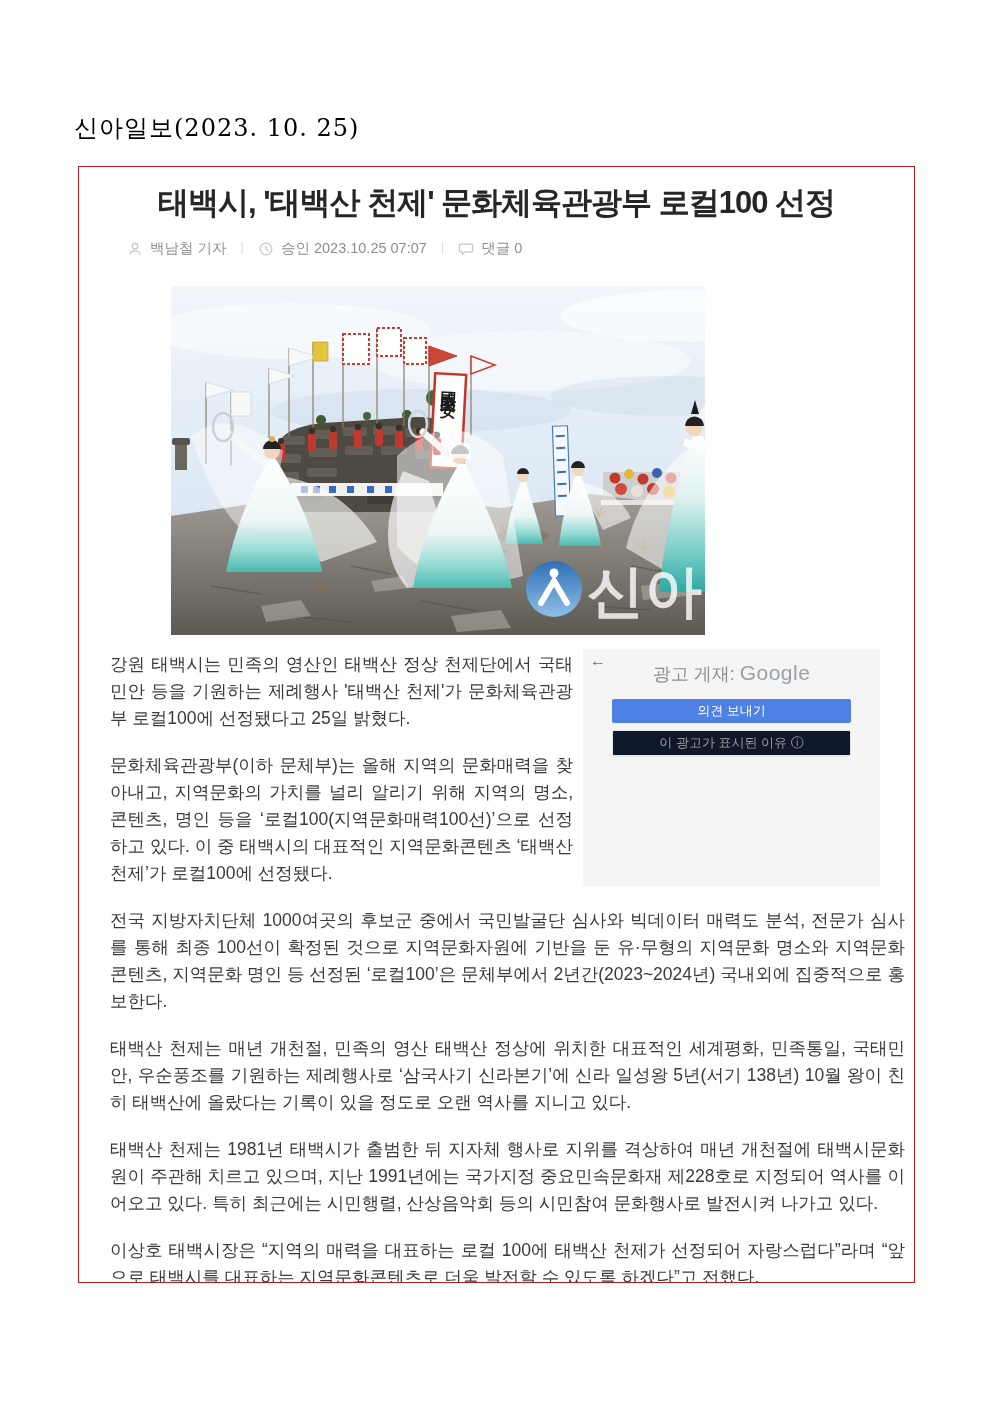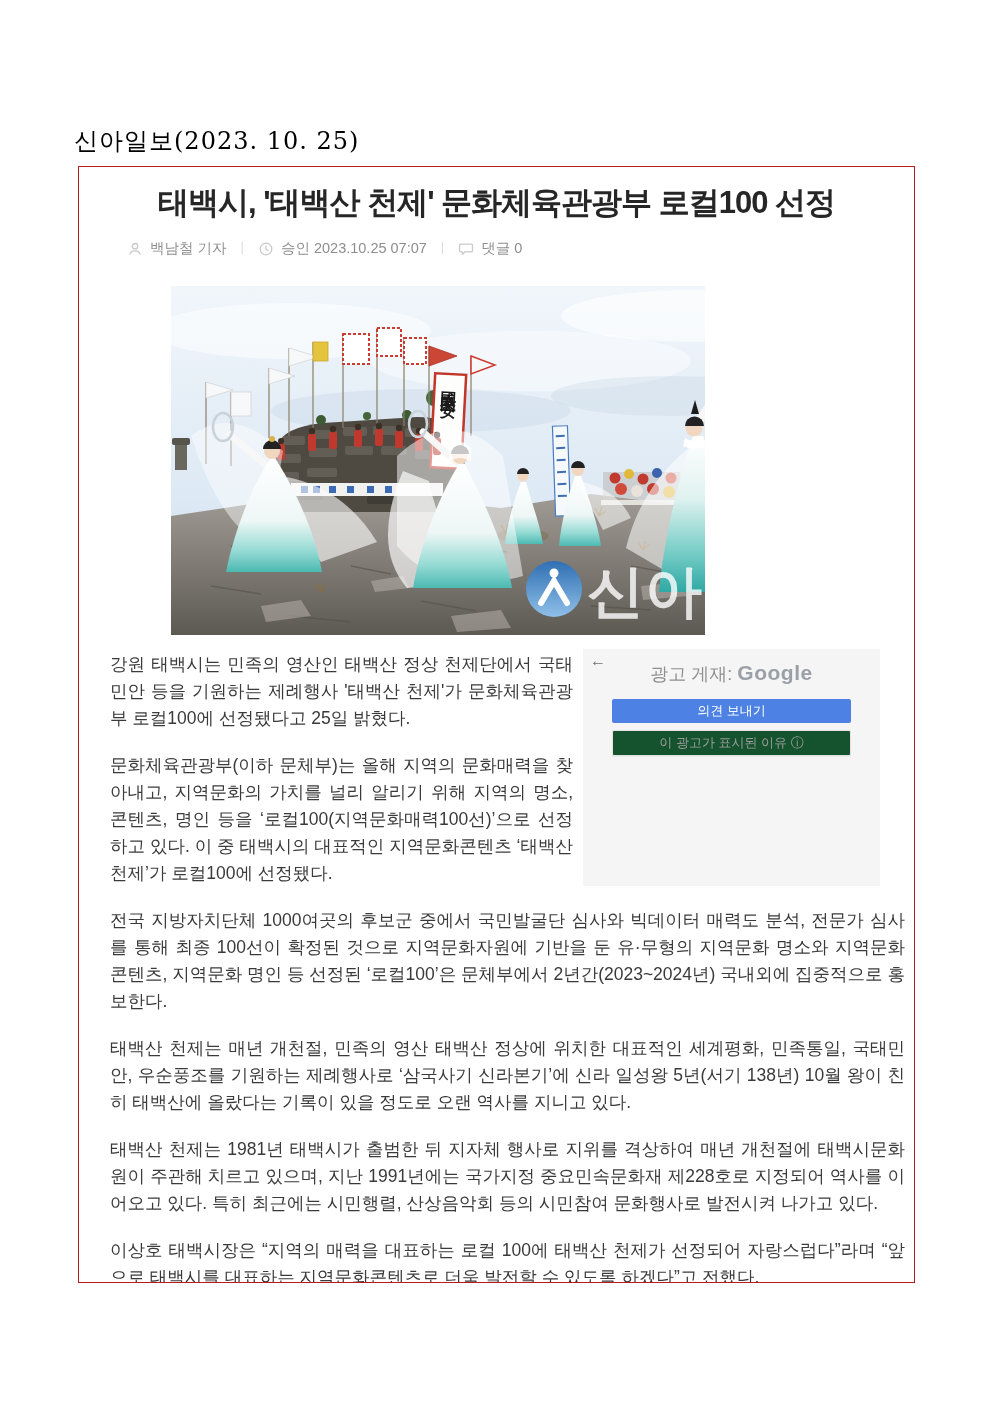--- a/index.html
+++ b/index.html
@@ -2,21 +2,21 @@
 <html><head>
 <meta charset="utf-8">
 <style>
   * { margin:0; padding:0; box-sizing:border-box; }
   html,body { background:#ffffff; }
   body {
     width:992px; height:1403px; position:relative;
     font-family:"Liberation Sans", sans-serif; color:#333;
   }
   .source-line {
-    position:absolute; left:74px; top:125px;
+    position:absolute; left:74px; top:112px;
     font-family:"DejaVu Serif","Liberation Serif",serif;
     font-size:24px; color:#000; letter-spacing:1px;
   }
   .article-box {
     position:absolute; left:78px; top:166px; width:837px; height:1117px;
     border:1px solid #b91c1c; background:#fff; overflow:hidden;
   }
   .article-title {
     margin-top:16px; text-align:center;
     font-size:31px; font-weight:700; color:#262626; letter-spacing:-1px;
@@ -45,31 +45,31 @@
     font-family:"Liberation Sans", sans-serif;
   }
   .ad-back {
     position:absolute; left:7px; top:2px; font-size:16px; color:#6f6f6f;
     cursor:pointer; line-height:20px;
   }
   .ad-header {
     padding-top:10px; text-align:center; color:#8f8f8f; font-size:18px;
   }
   .ad-header .google {
-    color:#9aa0a6; font-size:21px; font-weight:700; letter-spacing:0.5px;
+    color:#9aa0a6; font-size:21px; font-weight:400; letter-spacing:0.5px;
   }
   .ad-btn {
     display:block; width:239px; margin:0 auto 7px auto; height:24px;
     border:none; border-radius:2px; font-size:13px; cursor:pointer;
     font-family:"Liberation Sans", sans-serif;
   }
   .ad-btn.blue { background:#4d82e4; color:#ffffff; }
   .ad-btn.blue:first-of-type { margin-top:11px; }
   .ad-btn.white {
-    background:#14532d; color:#9e9e9e; border:1px solid #e3e3e3;
+    background:#0f172a; color:#9e9e9e; border:1px solid #e3e3e3;
     height:26px; margin-top:2px; box-shadow:0 1px 1px rgba(0,0,0,.05);
   }
 </style>
 </head>
 <body>
 
 <div class="source-line">신아일보(2023. 10. 25)</div>
 
 <div class="article-box">
 

